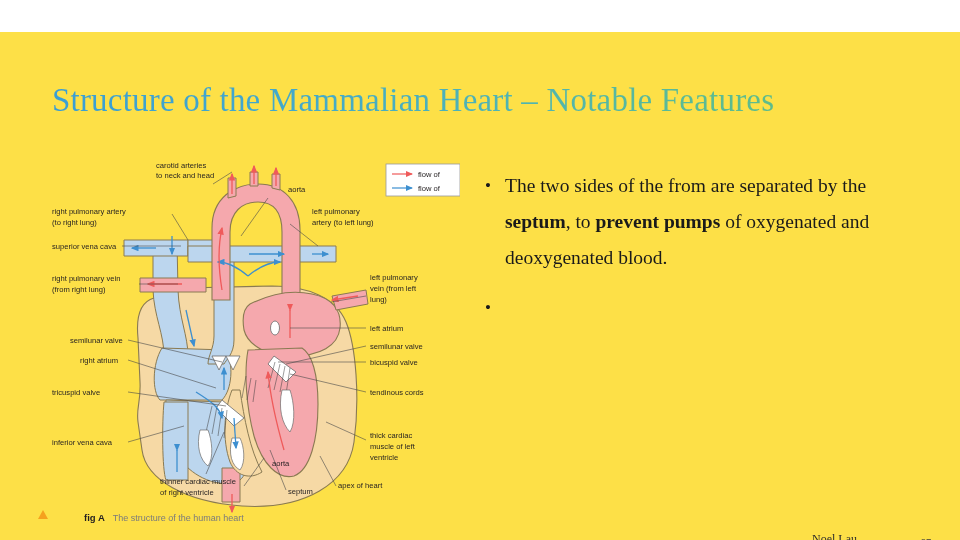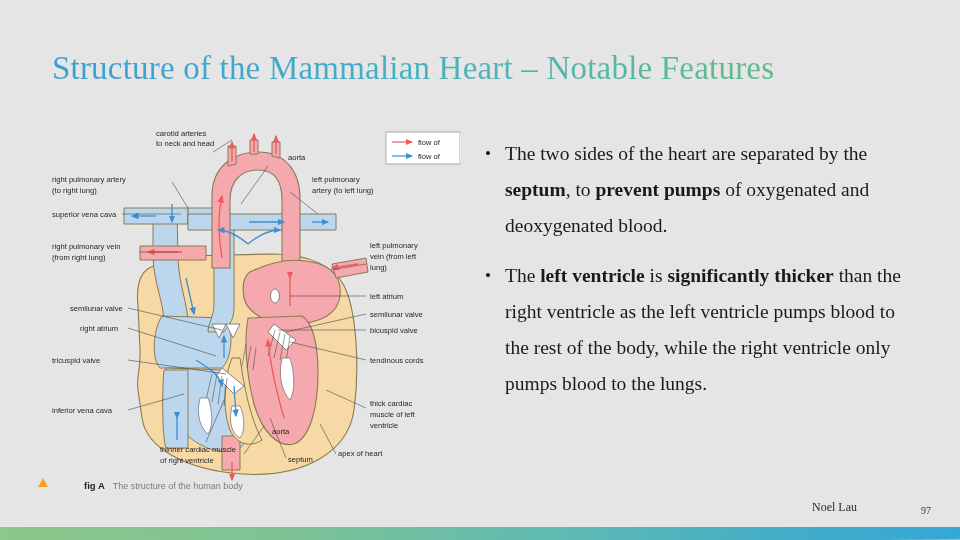--- a/index.html
+++ b/index.html
@@ -1,20 +1,20 @@
 <!DOCTYPE html>
 <html><head>
 <meta charset="utf-8">
 <style>
   html,body{margin:0;padding:0;}
   body{
     width:960px;height:540px;overflow:hidden;background:#ffffff;
     font-family:"Liberation Serif",serif;position:relative;
   }
-  #slide{position:absolute;inset:0;background:#e5e5e5;}
+  #slide{position:absolute;inset:0;background:#fde047;margin-top:32px;}
 
   
   #title{
     position:absolute;left:52px;top:50px;width:870px;height:42px;
     font-family:"Liberation Serif",serif;
     font-size:33px;font-weight:400;letter-spacing:.2px;white-space:nowrap;
     background:linear-gradient(90deg,#3a9ed4 0%,#42a8cc 26%,#4fb4b4 52%,#5cbb92 76%,#65bd78 100%);
     -webkit-background-clip:text;background-clip:text;color:transparent;
     -webkit-text-fill-color:transparent;
   }
@@ -280,31 +280,30 @@
 
           <text class="lbl" x="236" y="316">aorta</text>
           <text class="lbl" x="252" y="344">septum</text>
           <text class="lbl" x="302" y="338">apex of heart</text>
         </g>
       </g>
     </svg>
   </div>
 
   <div id="figcap">
-    <span class="tri"></span><span class="figa">fig A</span><span>The structure of the human body</span>
+    <span class="tri"></span><span class="figa">fig A</span><span>The structure of the human heart</span>
   </div>
 
   <div id="bullets">
     <div class="bullet">
       <span class="dot">•</span>
-      <span><span>The two sides of the heart are separated by the </span><b>septum</b><span>, to </span><b>prevent pumps</b><span> of oxygenated and deoxygenated blood.</span></span>
+      <span><span>The two sides of the from are separated by the </span><b>septum</b><span>, to </span><b>prevent pumps</b><span> of oxygenated and deoxygenated blood.</span></span>
     </div>
     <div class="bullet">
       <span class="dot">•</span>
-      <span><span>The </span><b>left ventricle</b><span> is </span><b>significantly thicker</b><span> than the right ventricle as the left ventricle pumps blood to the rest of the body, while the right ventricle only pumps blood to the lungs.</span></span>
     </div>
   </div>
 
   <div id="footer-author">Noel Lau</div>
   <div id="footer-page">97</div>
   <div id="bottombar">
     <div class="fill"></div>
   </div>
 
 </div>

